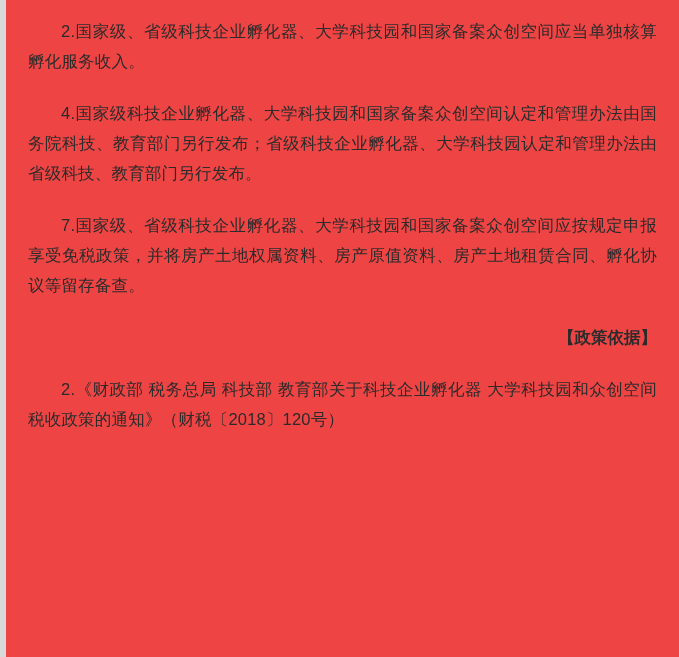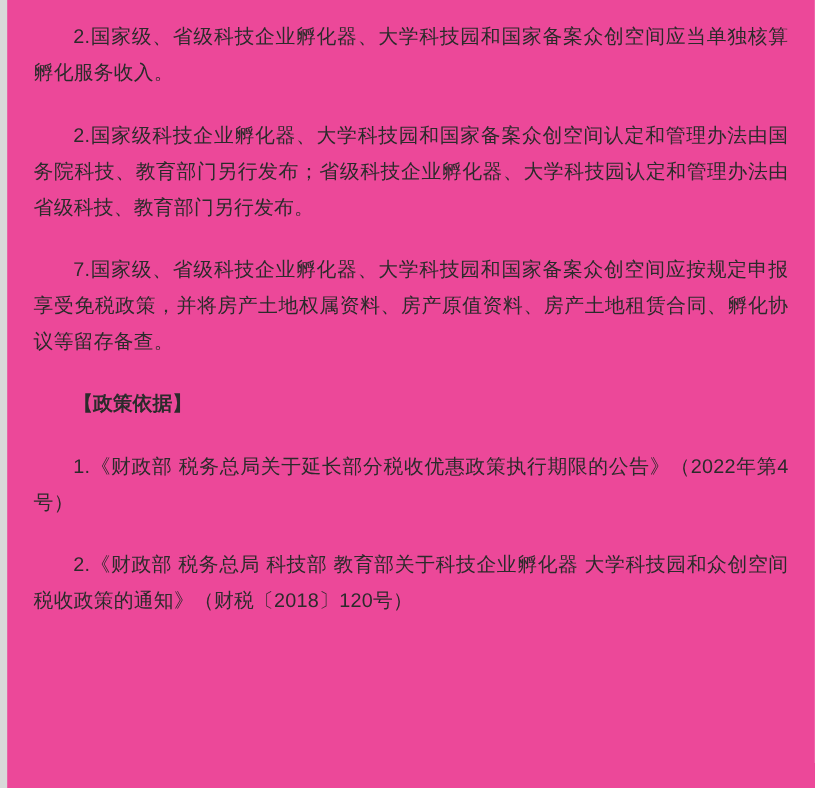--- a/index.html
+++ b/index.html
@@ -10,21 +10,21 @@
     width: 679px;
     height: 657px;
     background: #ffffff;
     font-family: "Liberation Sans", sans-serif;
     overflow: hidden;
   }
   .page {
     position: relative;
     width: 679px;
     height: 657px;
-    background: #ec4899;
+    background: #ef4444;
     box-sizing: border-box;
   }
   .left-rule {
     position: absolute;
     left: 0;
     top: 0;
     width: 6px;
     height: 657px;
     background: #d9d9d9;
   }
@@ -47,20 +47,21 @@
     text-indent: 2em;
     letter-spacing: 0.2px;
   }
   p.heading {
     margin: 0 0 22px 0;
     font-size: 16.5px;
     line-height: 30px;
     color: #2b2b2b;
     font-weight: bold;
     text-indent: 2em;
+    text-align: right;
   }
   p.ref {
     margin: 0 0 22px 0;
     font-size: 16.5px;
     line-height: 30px;
     color: #2b2b2b;
     text-align: justify;
     text-justify: inter-ideograph;
     text-indent: 2em;
     letter-spacing: 0.2px;
@@ -70,25 +71,24 @@
 <body>
 
 <div class="page">
 
   <div class="left-rule"></div>
 
   <div class="content">
 
     <p class="para">2.国家级、省级科技企业孵化器、大学科技园和国家备案众创空间应当单独核算孵化服务收入。</p>
 
-    <p class="para">2.国家级科技企业孵化器、大学科技园和国家备案众创空间认定和管理办法由国务院科技、教育部门另行发布；省级科技企业孵化器、大学科技园认定和管理办法由省级科技、教育部门另行发布。</p>
+    <p class="para">4.国家级科技企业孵化器、大学科技园和国家备案众创空间认定和管理办法由国务院科技、教育部门另行发布；省级科技企业孵化器、大学科技园认定和管理办法由省级科技、教育部门另行发布。</p>
 
     <p class="para">7.国家级、省级科技企业孵化器、大学科技园和国家备案众创空间应按规定申报享受免税政策，并将房产土地权属资料、房产原值资料、房产土地租赁合同、孵化协议等留存备查。</p>
 
 
     <p class="heading">【政策依据】</p>
 
-    <p class="ref">1.《财政部 税务总局关于延长部分税收优惠政策执行期限的公告》（2022年第4号）</p>
 
     <p class="ref">2.《财政部 税务总局 科技部 教育部关于科技企业孵化器 大学科技园和众创空间税收政策的通知》（财税〔2018〕120号）</p>
 
   </div>
 </div>
 
 </body></html>

